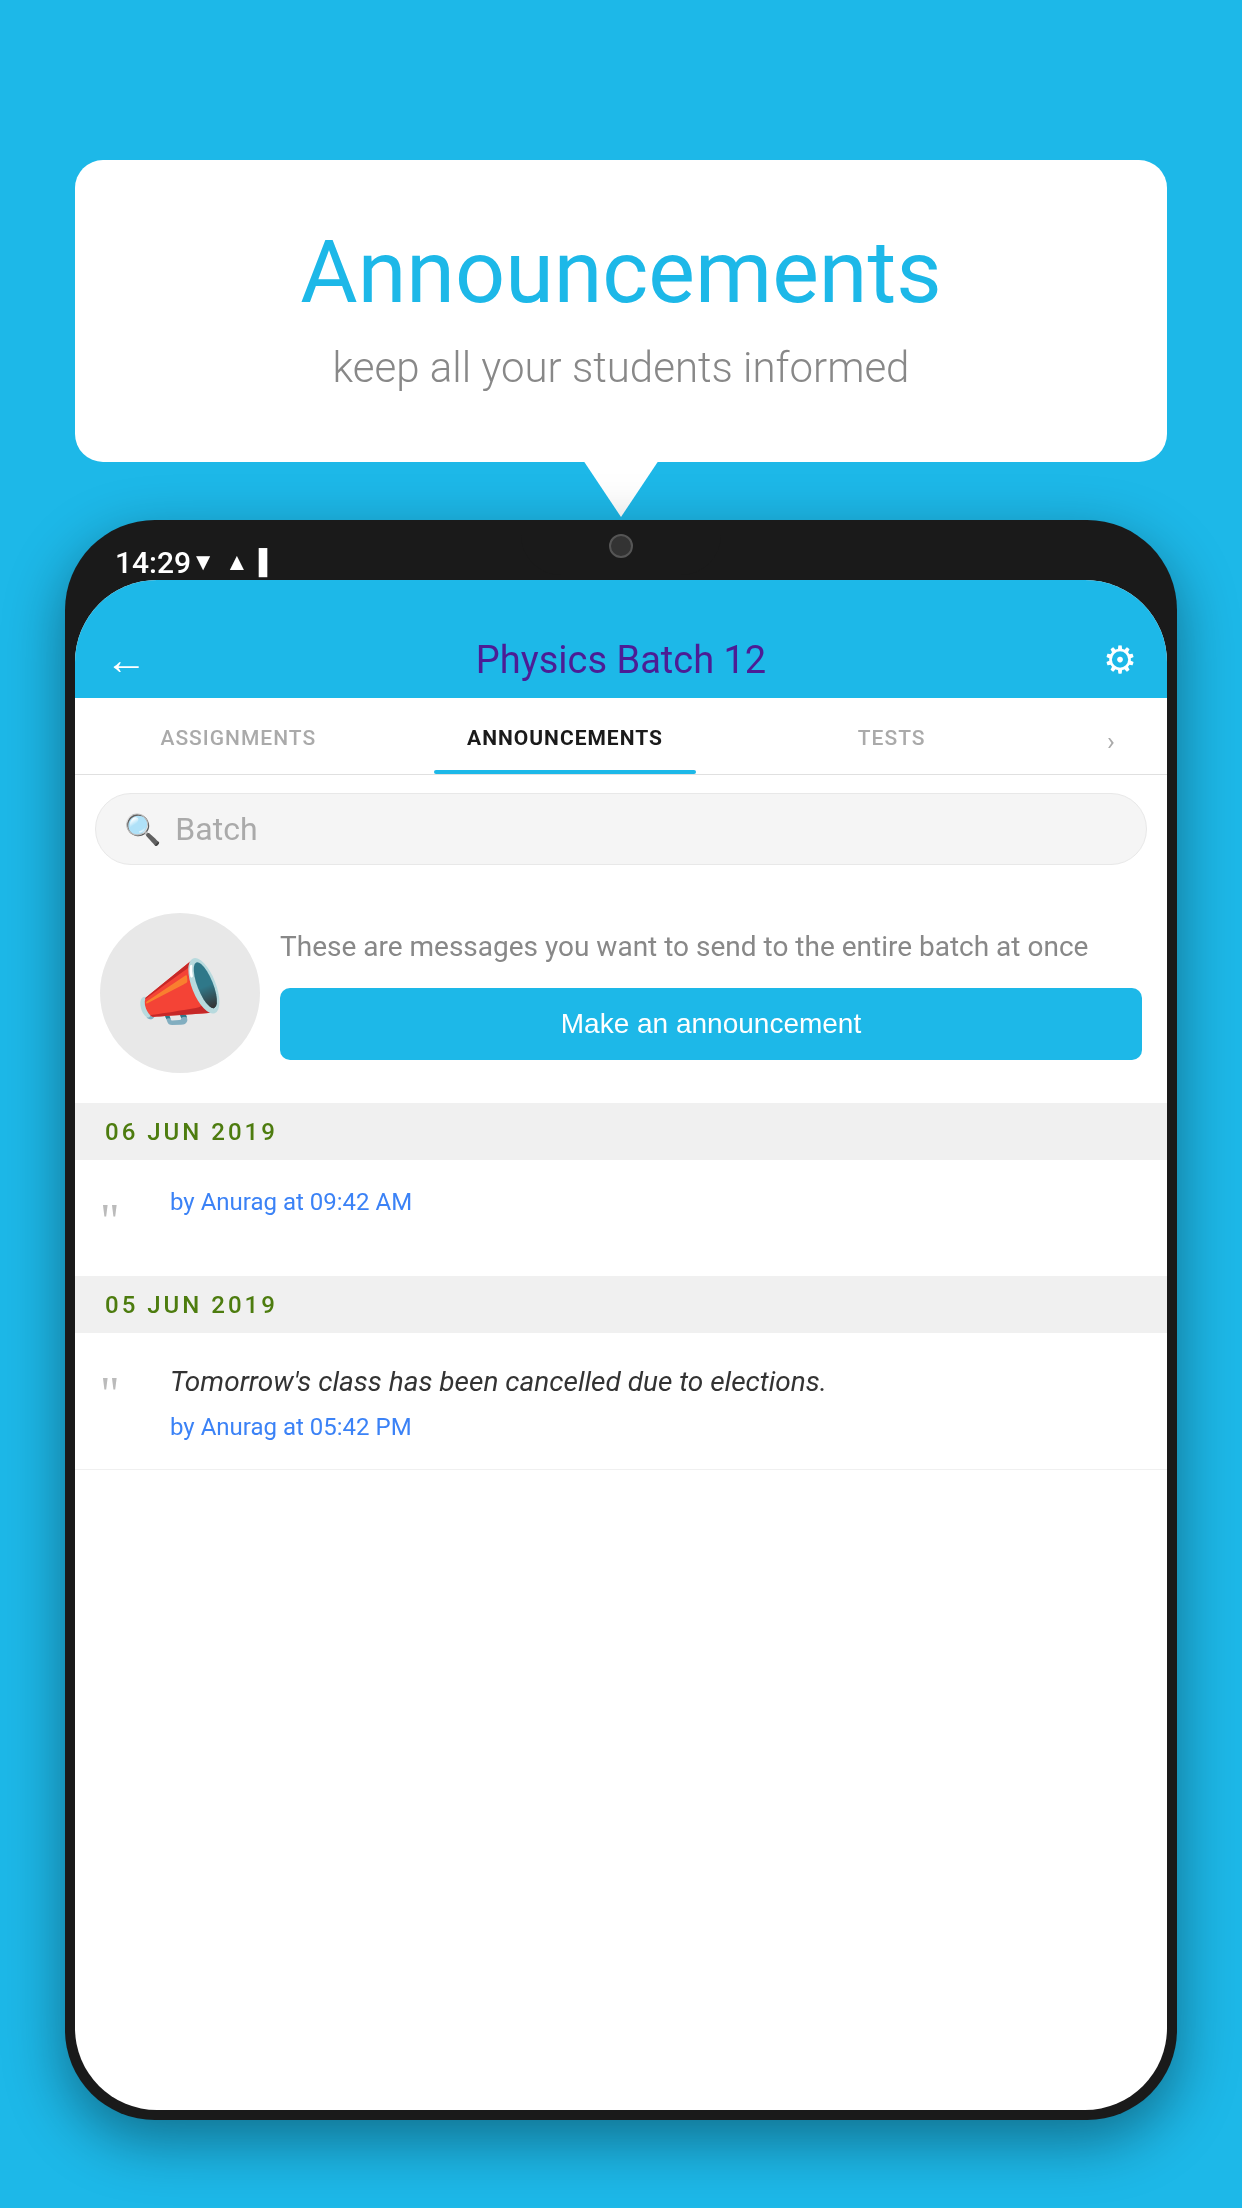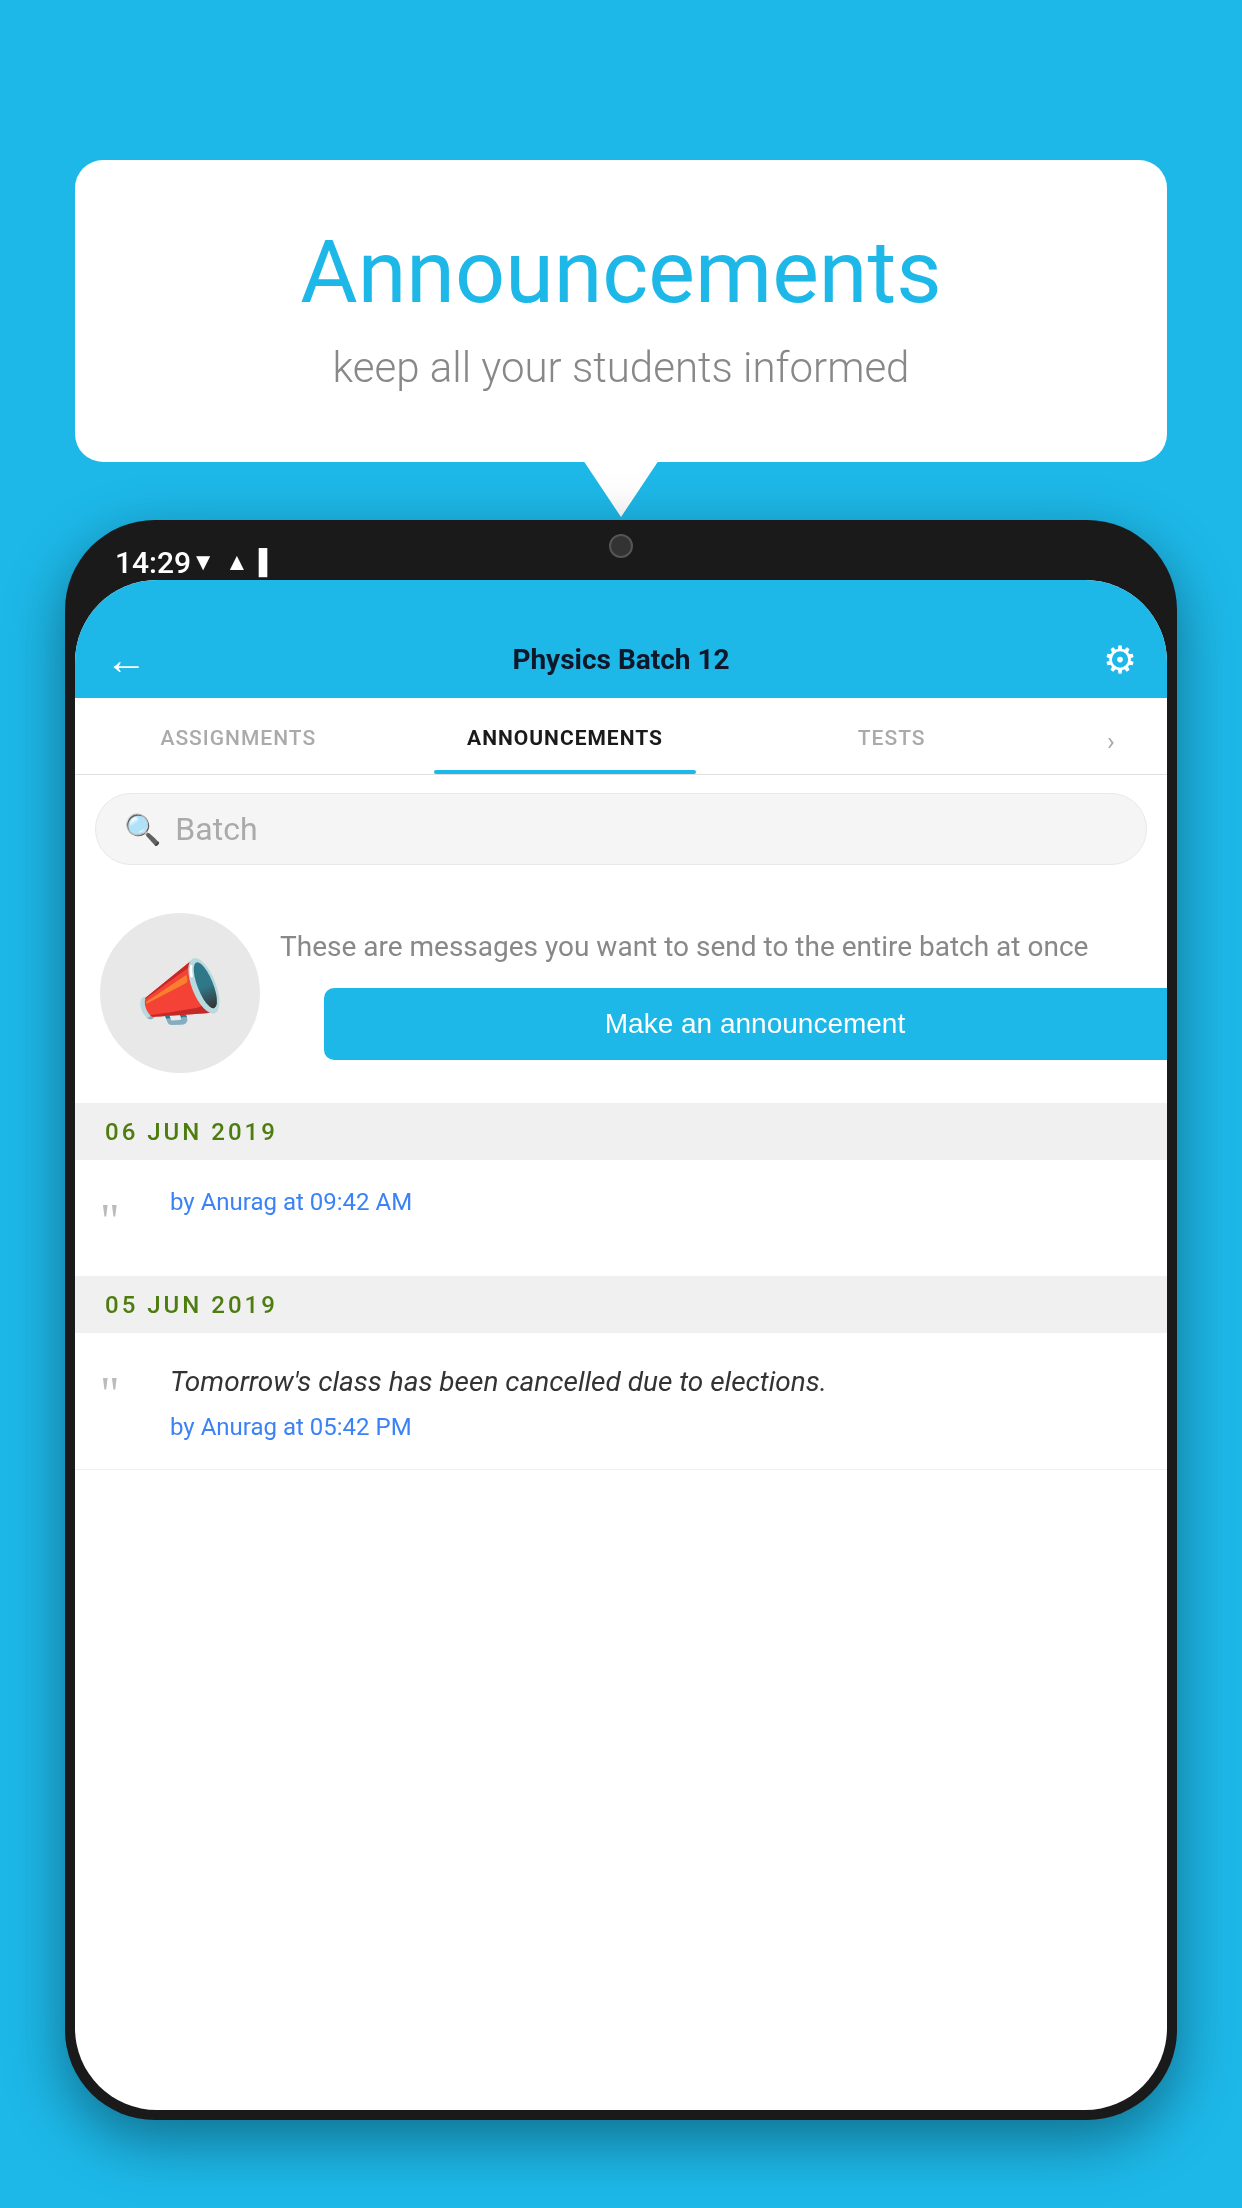--- a/index.html
+++ b/index.html
@@ -164,23 +164,23 @@
       cursor: pointer;
       width: 60px;
     }
 
     .header-center {
       text-align: center;
       flex: 1;
     }
 
     .header-title {
-      color: #0f172a;
-      font-size: 28px;
-      font-weight: 700;
+      color: #4c1d95;
+      font-size: 38px;
+      font-weight: 400;
     }
 
     .header-subtitle {
       color: white;
       font-size: 28px;
       opacity: 0.9;
     }
 
     .gear-icon {
       color: white;
@@ -299,21 +299,20 @@
     .make-announcement-btn {
       background: #1DB8E8;
       color: white;
       border: none;
       border-radius: 10px;
       padding: 20px 30px;
       font-size: 28px;
       font-weight: 500;
       cursor: pointer;
       width: 100%;
-      margin-left: 44px;
     }
 
     
     .date-separator {
       background: #f0f0f0;
       padding: 14px 30px;
       font-size: 24px;
       color: #4d7c0f;
       letter-spacing: 3px;
       font-weight: 500;

